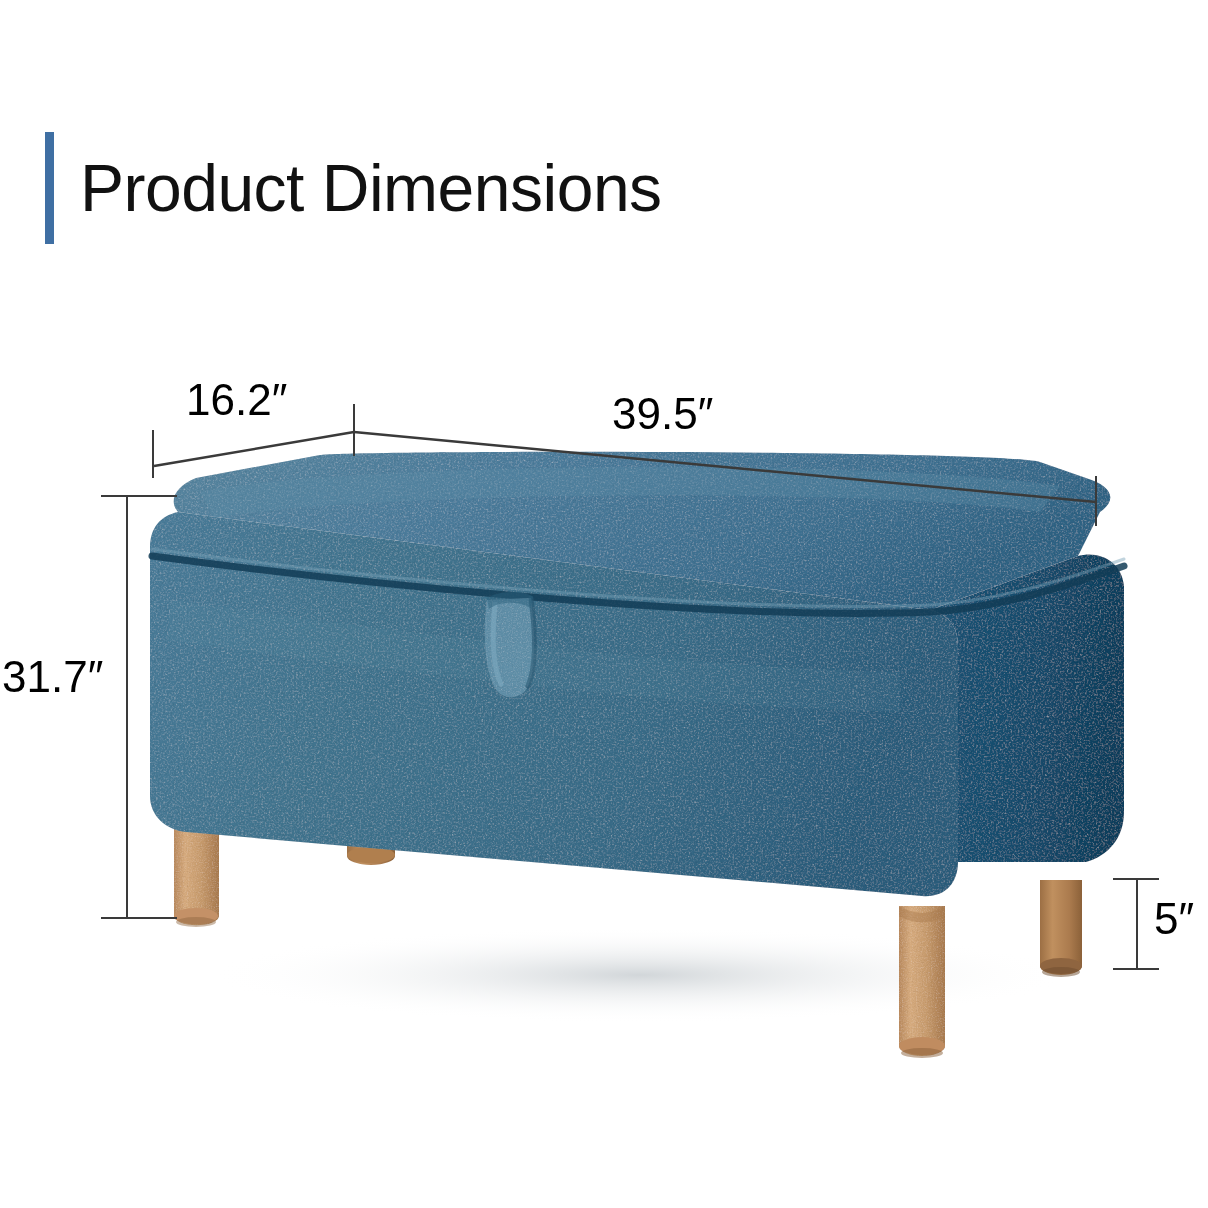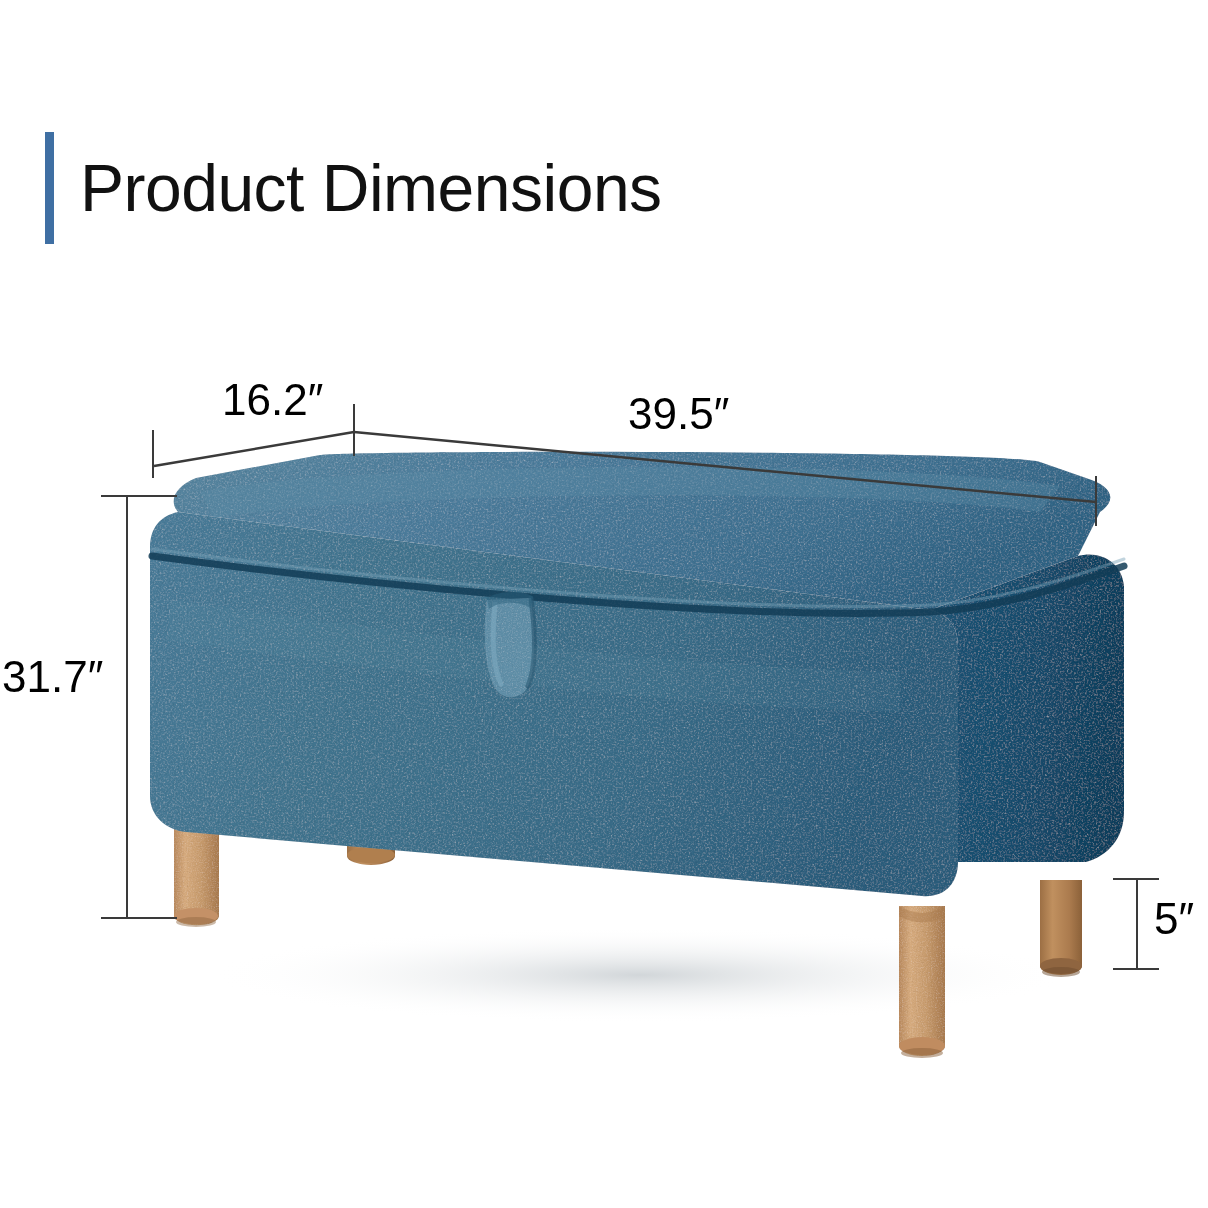--- a/index.html
+++ b/index.html
@@ -7,22 +7,22 @@
        font-family:"Liberation Sans","DejaVu Sans",sans-serif;color:#111;}
 
   
   #title-block{position:absolute;left:45px;top:132px;height:112px;display:flex;align-items:center;justify-content:flex-end;}
   #title-accent{width:9px;height:112px;background:#3f6fa3;}
   #title-text{font-size:66px;font-weight:400;letter-spacing:-0.5px;color:#111;
               margin-left:26px;line-height:1;white-space:nowrap;}
 
   
   .dim-label{position:absolute;font-size:44px;color:#000;white-space:nowrap;line-height:1;}
-  #label-depth{left:186px;top:378px;margin-left:36px;}
-  #label-width{left:628px;top:392px;}
+  #label-depth{left:186px;top:378px;}
+  #label-width{left:612px;top:392px;}
   #label-height{left:2px;top:655px;}
   #label-legs{left:1154px;top:897px;}
 
   
   .rule{position:absolute;background:#3a3a3a;}
   .tickv{width:2px;}
   .tickh{height:2px;}
 
   
   #leader-svg{position:absolute;left:0;top:0;width:1208px;height:1208px;pointer-events:none;}

